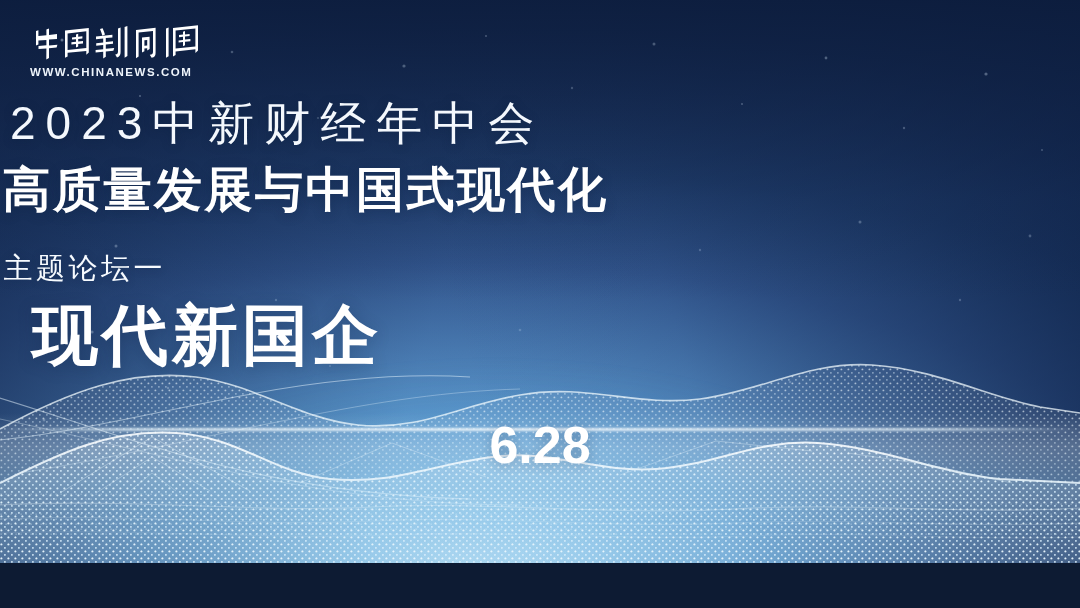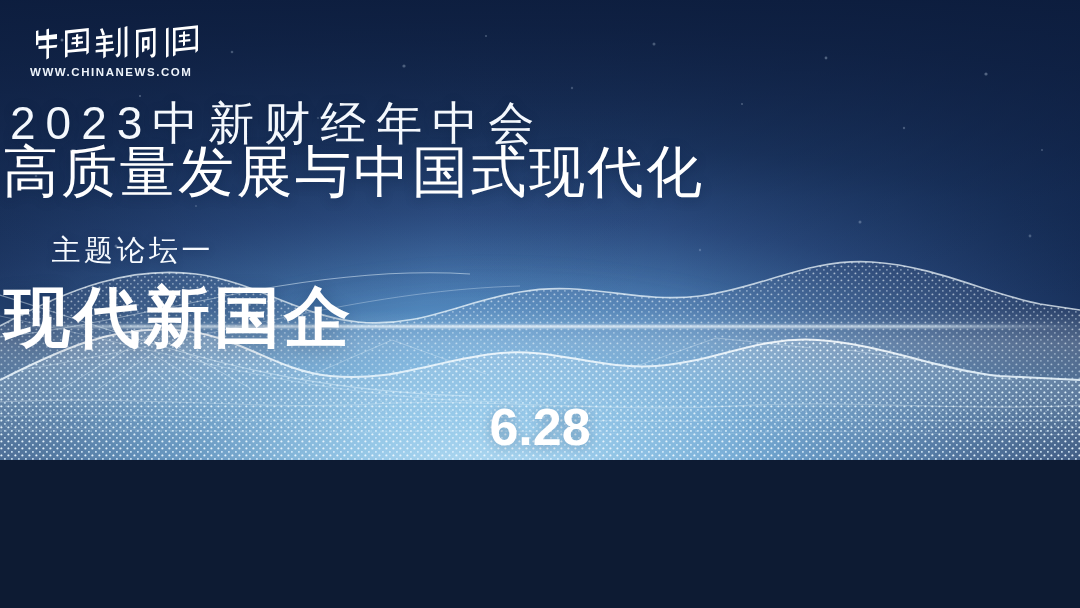--- a/index.html
+++ b/index.html
@@ -7,21 +7,21 @@
     padding: 0;
     background: #0d1b33;
   }
   body {
     font-family: "Liberation Sans", sans-serif;
   }
 
   #poster {
     position: relative;
     width: 1080px;
-    height: 460px;
+    height: 563px;
     overflow: hidden;
     background: #15803d;
   }
 
   
   .sky-base {
     position: absolute;
     inset: 0;
     background:
       radial-gradient(120% 95% at 42% 100%, #8fc9ec 0%, #7cbce6 10%, #5d9fd4 24%, #4c7fb6 38%, #33578f 56%, #21406f 74%, #182f58 100%);
@@ -112,48 +112,49 @@
   .line-year {
     font-size: 46px;
     line-height: 50px;
     font-weight: 300;
     letter-spacing: 10px;
     text-indent: 10px;
     color: #f4f8fd;
     text-shadow: 0 1px 10px rgba(10,28,58,0.35);
   }
   .line-theme {
-    font-size: 56px;
+    margin-top: 18px;
+    font-size: 48px;
     line-height: 48px;
-    font-weight: 400;
+    font-weight: 700;
     letter-spacing: 2.5px;
     text-indent: 2.5px;
     color: #ffffff;
     text-shadow: 0 2px 12px rgba(10,28,58,0.32);
   }
   .line-forum {
     margin-top: 37px;
     font-size: 29px;
     line-height: 34px;
     font-weight: 400;
     letter-spacing: 3.5px;
     text-indent: 3.5px;
     color: #f7fbff;
     text-shadow: 0 1px 9px rgba(10,28,58,0.30);
-    margin-left: 48px;
   }
   .line-title {
     margin-top: 11px;
     font-size: 66px;
     line-height: 78px;
     font-weight: 700;
     letter-spacing: 4px;
     text-indent: 4px;
     color: #ffffff;
     text-shadow: 0 3px 16px rgba(12,32,66,0.30);
+    padding-left: 28px;
   }
   .line-date {
     margin-top: 44px;
     display: flex;
     align-items: baseline;
     justify-content: center;
     gap: 8px;
     white-space: nowrap;
   }
   .date-day {

